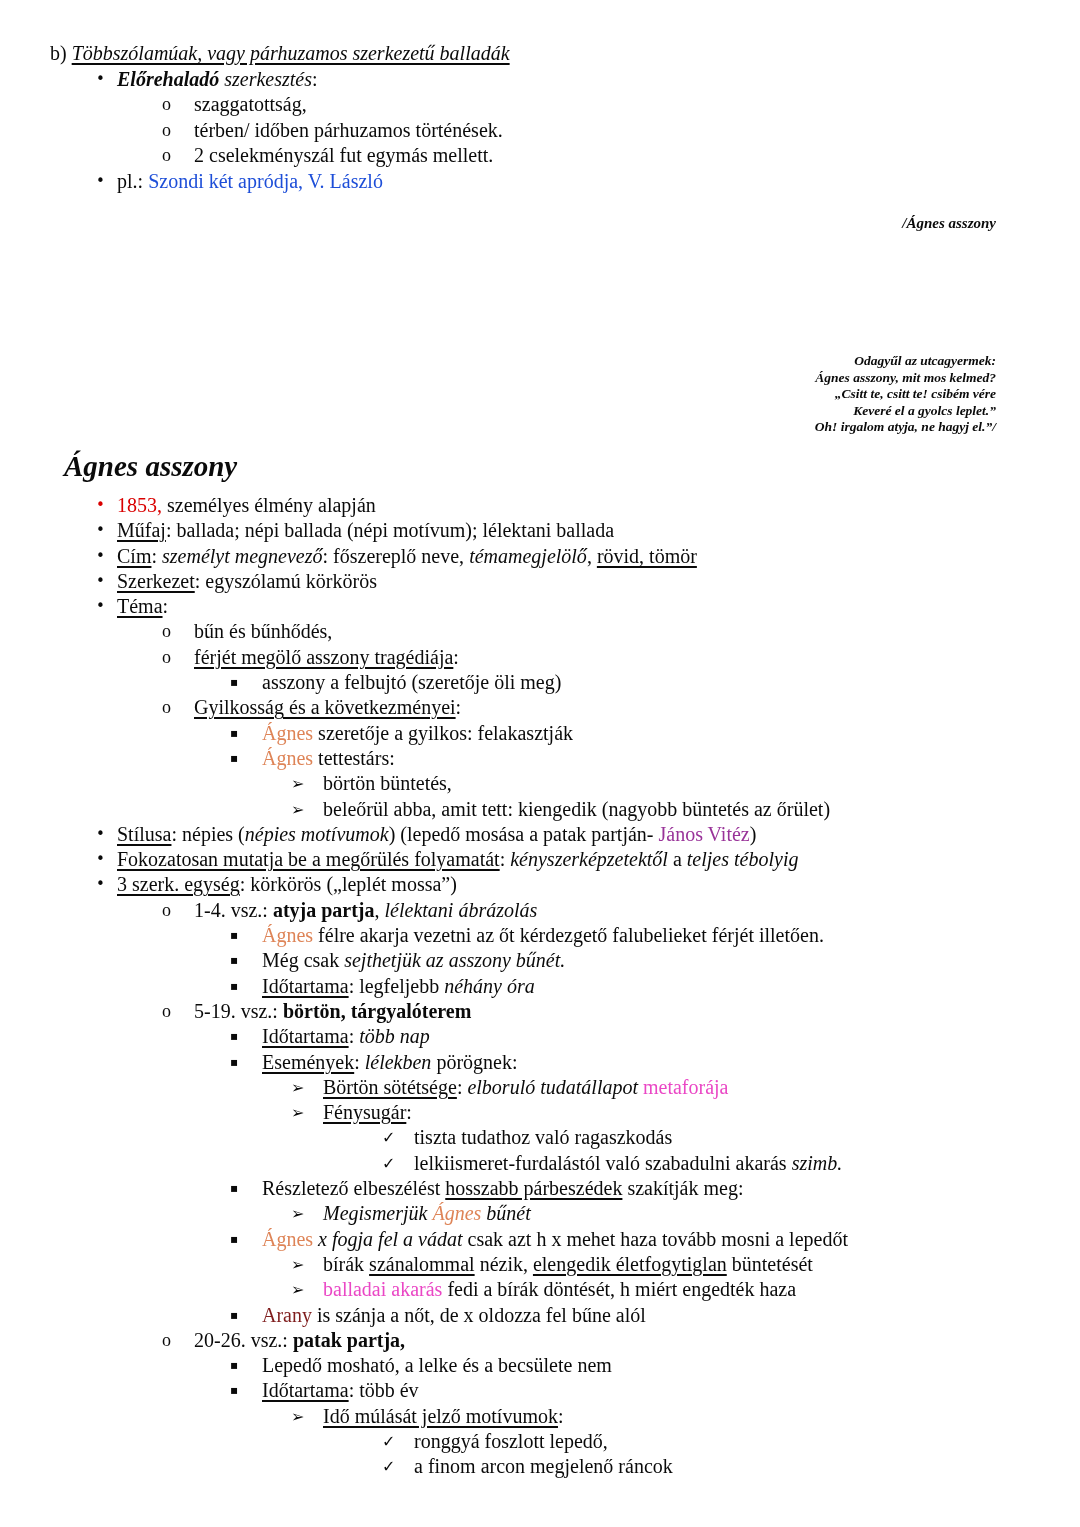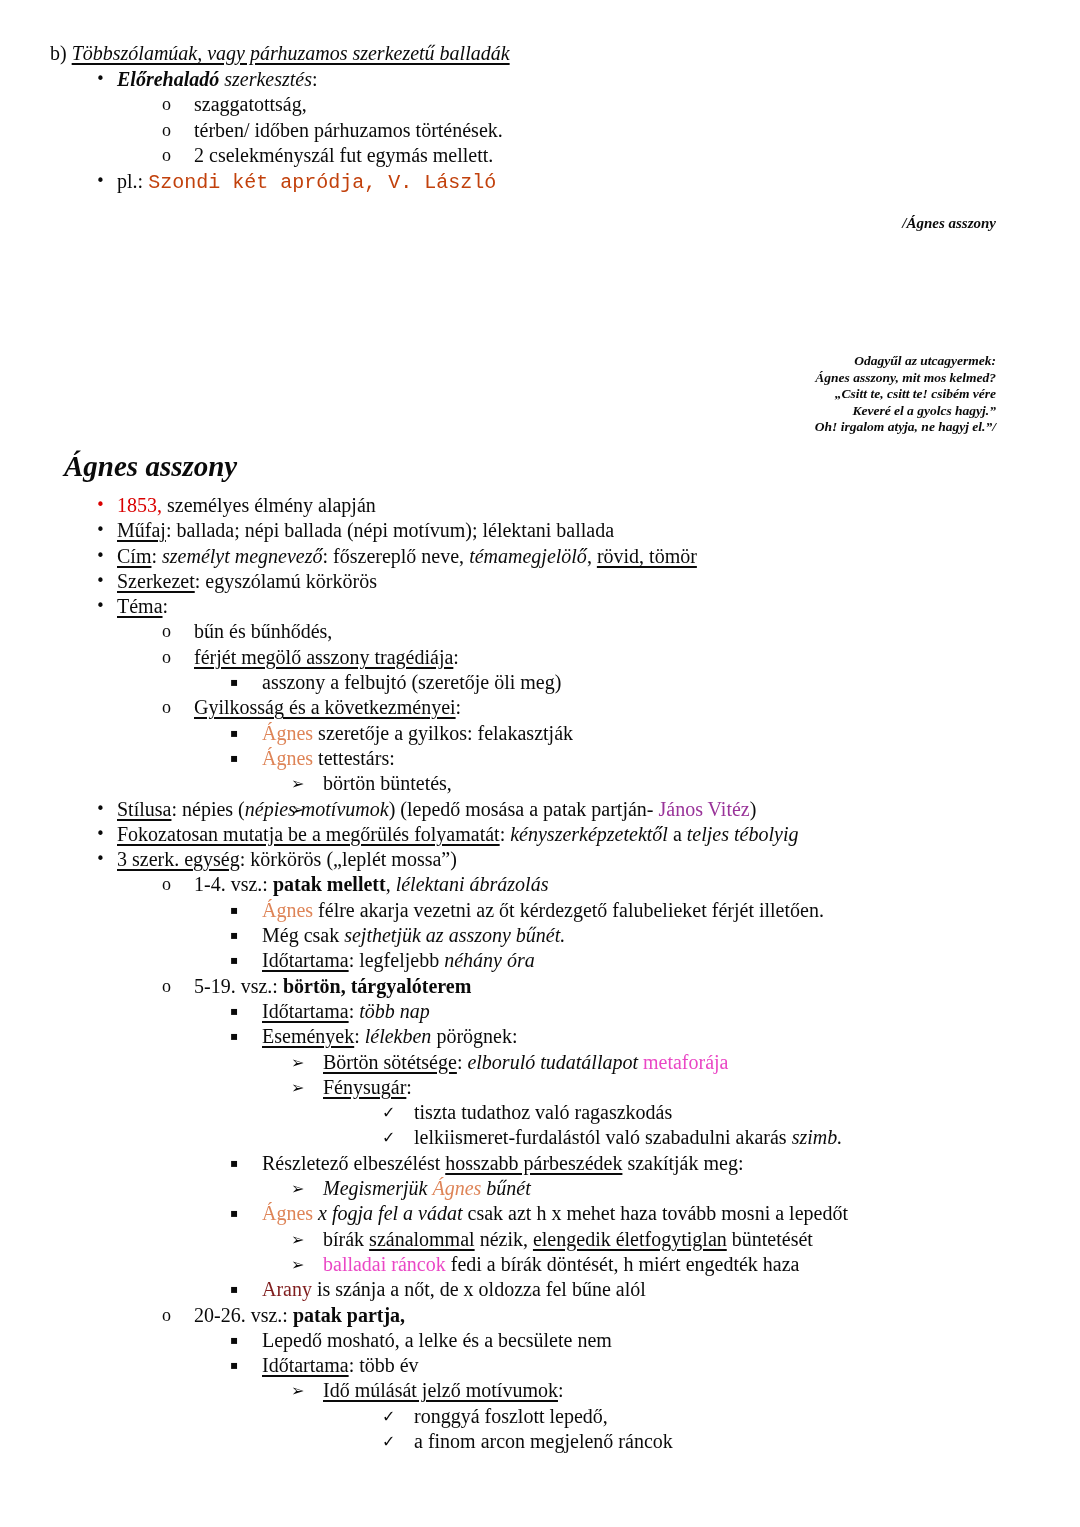--- a/index.html
+++ b/index.html
@@ -45,60 +45,60 @@
 </head>
 <body>
 
 <div id="page">
   <div id="top-section">
       <div class="line lv0"><span class="">b) </span><span class="i u">Többszólamúak, vagy párhuzamos szerkezetű balladák</span></div>
       <div class="line lv1"><span class="marker">•</span><span class="b i">Előrehaladó</span><span class="i"> szerkesztés</span><span class="">:</span></div>
       <div class="line lv2"><span class="marker">o</span><span class="">szaggatottság,</span></div>
       <div class="line lv2"><span class="marker">o</span><span class="">térben/ időben párhuzamos történések.</span></div>
       <div class="line lv2"><span class="marker">o</span><span class="">2 cselekményszál fut egymás mellett.</span></div>
-      <div class="line lv1"><span class="marker">•</span><span class="">pl.: </span><span class="" style="color: #c2410c; font-family: Liberation Mono, monospace;">Szondi két apródja, V. László</span></div>
+      <div class="line lv1"><span class="marker">•</span><span class="">pl.: </span><span class="" style="color: #1d4ed8;">Szondi két apródja, V. László</span></div>
     </div>
 
   <div id="quote-title">/Ágnes asszony</div>
-  <div id="stanza-1" class="stanza"><div>Odagyűl az utcagyermek:</div><div>Ágnes asszony, mit mos kelmed?</div><div>„Csitt te, csitt te! csibém vére</div><div>Keveré el a gyolcs hagyj.”</div><div>Oh! irgalom atyja, ne hagyj el.”/</div></div>
+  <div id="stanza-1" class="stanza"><div>Odagyűl az utcagyermek:</div><div>Ágnes asszony, mit mos kelmed?</div><div>„Csitt te, csitt te! csibém vére</div><div>Keveré el a gyolcs leplet.”</div><div>Oh! irgalom atyja, ne hagyj el.”/</div></div>
 
   <div id="main-title">Ágnes asszony</div>
   <div id="main-section">
       <div class="line lv1"><span class="marker" style="color: rgb(217, 0, 0);">•</span><span class="" style="color: rgb(217, 0, 0); text-align: center;">1853,</span><span class=""> személyes élmény alapján</span></div>
       <div class="line lv1"><span class="marker">•</span><span class="u">Műfaj</span><span class="">: ballada; népi ballada (népi motívum); lélektani ballada</span></div>
       <div class="line lv1"><span class="marker">•</span><span class="u">Cím</span><span class="">: </span><span class="i">személyt megnevező</span><span class="">: főszereplő neve, </span><span class="i">témamegjelölő</span><span class="">, </span><span class="u">rövid, tömör</span></div>
       <div class="line lv1"><span class="marker">•</span><span class="u">Szerkezet</span><span class="">: egyszólamú körkörös</span></div>
       <div class="line lv1"><span class="marker">•</span><span class="u">Téma</span><span class="">:</span></div>
       <div class="line lv2"><span class="marker">o</span><span class="">bűn és bűnhődés,</span></div>
       <div class="line lv2"><span class="marker">o</span><span class="u">férjét megölő asszony tragédiája</span><span class="">:</span></div>
       <div class="line lv3"><span class="marker">▪</span><span class="">asszony a felbujtó (szeretője öli meg)</span></div>
       <div class="line lv2"><span class="marker">o</span><span class="u">Gyilkosság és a következményei</span><span class="">:</span></div>
       <div class="line lv3"><span class="marker">▪</span><span class="" style="color: rgb(222, 132, 87);">Ágnes</span><span class=""> szeretője a gyilkos: felakasztják</span></div>
       <div class="line lv3"><span class="marker">▪</span><span class="" style="color: rgb(222, 132, 87);">Ágnes</span><span class=""> tettestárs:</span></div>
       <div class="line lv4"><span class="marker">➢</span><span class="">börtön büntetés,</span></div>
-      <div class="line lv4"><span class="marker">➢</span></div>
+      <div class="line lv4"><span class="marker">➢</span><span class="">beleőrül abba, amit tett: kiengedik (nagyobb büntetés az őrület)</span></div>
       <div class="line lv1"><span class="marker">•</span><span class="u">Stílusa</span><span class="">: népies (</span><span class="i">népies motívumok</span><span class="">) (lepedő mosása a patak partján- </span><span class="" style="color: rgb(153, 51, 153);">János Vitéz</span><span class="">)</span></div>
       <div class="line lv1"><span class="marker">•</span><span class="u">Fokozatosan mutatja be a megőrülés folyamatát</span><span class="">: </span><span class="i">kényszerképzetektől</span><span class=""> a </span><span class="i">teljes tébolyig</span></div>
       <div class="line lv1"><span class="marker">•</span><span class="u">3 szerk. egység</span><span class="">: körkörös („leplét mossa”)</span></div>
-      <div class="line lv2"><span class="marker">o</span><span class="">1-4. vsz.: </span><span class="b">patak mellett</span><span class="">, </span><span class="i">lélektani ábrázolás</span></div>
+      <div class="line lv2"><span class="marker">o</span><span class="">1-4. vsz.: </span><span class="b">atyja partja</span><span class="">, </span><span class="i">lélektani ábrázolás</span></div>
       <div class="line lv3"><span class="marker">▪</span><span class="" style="color: rgb(222, 132, 87);">Ágnes</span><span class=""> félre akarja vezetni az őt kérdezgető falubelieket férjét illetően.</span></div>
       <div class="line lv3"><span class="marker">▪</span><span class="">Még csak </span><span class="i">sejthetjük az asszony bűnét.</span></div>
       <div class="line lv3"><span class="marker">▪</span><span class="u">Időtartama</span><span class="">: legfeljebb </span><span class="i">néhány óra</span></div>
       <div class="line lv2"><span class="marker">o</span><span class="">5-19. vsz.: </span><span class="b">börtön, tárgyalóterem</span></div>
       <div class="line lv3"><span class="marker">▪</span><span class="u">Időtartama</span><span class="">: </span><span class="i">több nap</span></div>
       <div class="line lv3"><span class="marker">▪</span><span class="u">Események</span><span class="">: </span><span class="i">lélekben</span><span class=""> pörögnek:</span></div>
       <div class="line lv4"><span class="marker">➢</span><span class="u">Börtön sötétsége</span><span class="">: </span><span class="i">elboruló tudatállapot</span><span class=""> </span><span class="" style="color: rgb(234, 71, 197);">metaforája</span></div>
       <div class="line lv4"><span class="marker">➢</span><span class="u">Fénysugár</span><span class="">:</span></div>
       <div class="line lv5"><span class="marker">✓</span><span class="">tiszta tudathoz való ragaszkodás</span></div>
       <div class="line lv5"><span class="marker">✓</span><span class="">lelkiismeret-furdalástól való szabadulni akarás </span><span class="i">szimb.</span></div>
       <div class="line lv3"><span class="marker">▪</span><span class="">Részletező elbeszélést </span><span class="u">hosszabb párbeszédek</span><span class=""> szakítják meg:</span></div>
       <div class="line lv4"><span class="marker">➢</span><span class="i">Megismerjük </span><span class="i" style="color: rgb(222, 132, 87);">Ágnes</span><span class="i"> bűnét</span></div>
       <div class="line lv3"><span class="marker">▪</span><span class="" style="color: rgb(222, 132, 87);">Ágnes</span><span class=""> </span><span class="i">x fogja fel a vádat</span><span class=""> csak azt h x mehet haza tovább mosni a lepedőt</span></div>
       <div class="line lv4"><span class="marker">➢</span><span class="">bírák </span><span class="u">szánalommal</span><span class=""> nézik, </span><span class="u">elengedik életfogytiglan</span><span class=""> büntetését</span></div>
-      <div class="line lv4"><span class="marker">➢</span><span class="" style="color: rgb(234, 71, 197);">balladai ráncok</span><span class=""> fedi a bírák döntését, h miért engedték haza</span></div>
+      <div class="line lv4"><span class="marker">➢</span><span class="" style="color: rgb(234, 71, 197);">balladai akarás</span><span class=""> fedi a bírák döntését, h miért engedték haza</span></div>
       <div class="line lv3"><span class="marker">▪</span><span class="" style="color: #7f1d1d;">Arany</span><span class=""> is szánja a nőt, de x oldozza fel bűne alól</span></div>
       <div class="line lv2"><span class="marker">o</span><span class="">20-26. vsz.: </span><span class="b">patak partja,</span></div>
       <div class="line lv3"><span class="marker">▪</span><span class="">Lepedő mosható, a lelke és a becsülete nem</span></div>
       <div class="line lv3"><span class="marker">▪</span><span class="u">Időtartama</span><span class="">: több év</span></div>
       <div class="line lv4"><span class="marker">➢</span><span class="u">Idő múlását jelző motívumok</span><span class="">:</span></div>
       <div class="line lv5"><span class="marker">✓</span><span class="">ronggyá foszlott lepedő,</span></div>
       <div class="line lv5"><span class="marker">✓</span><span class="">a finom arcon megjelenő ráncok</span></div>
     </div>
 </div>
 

